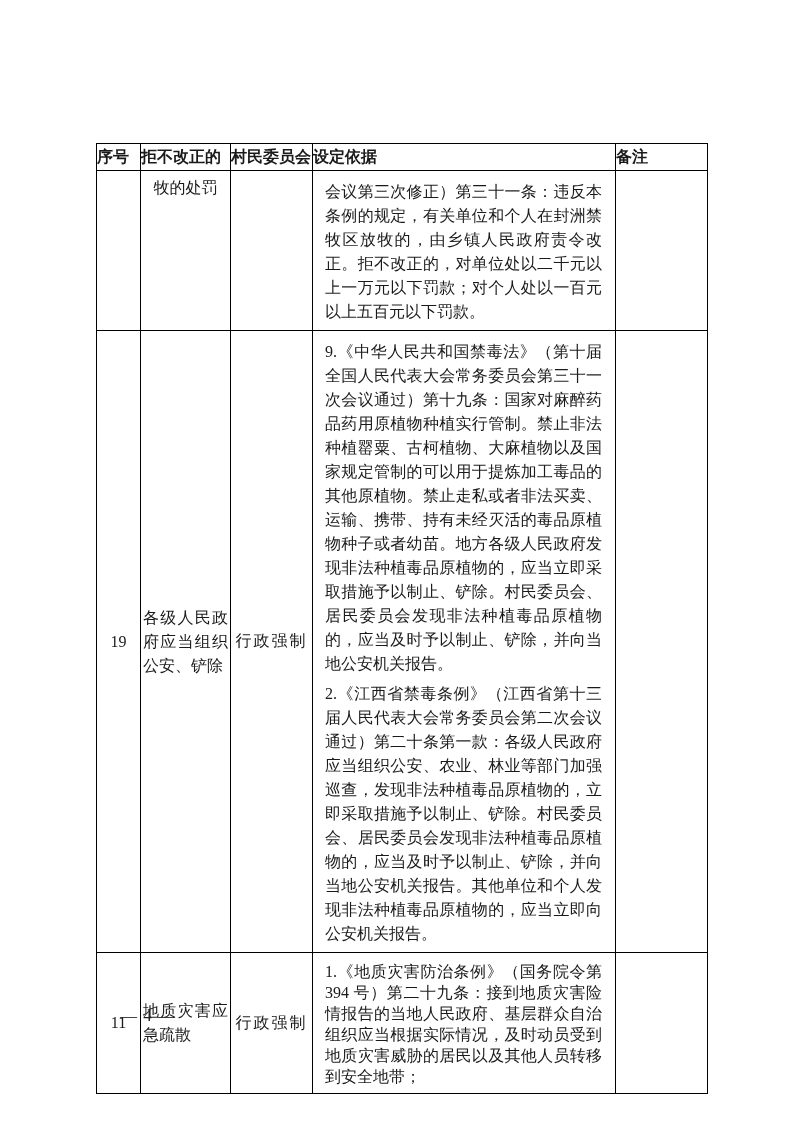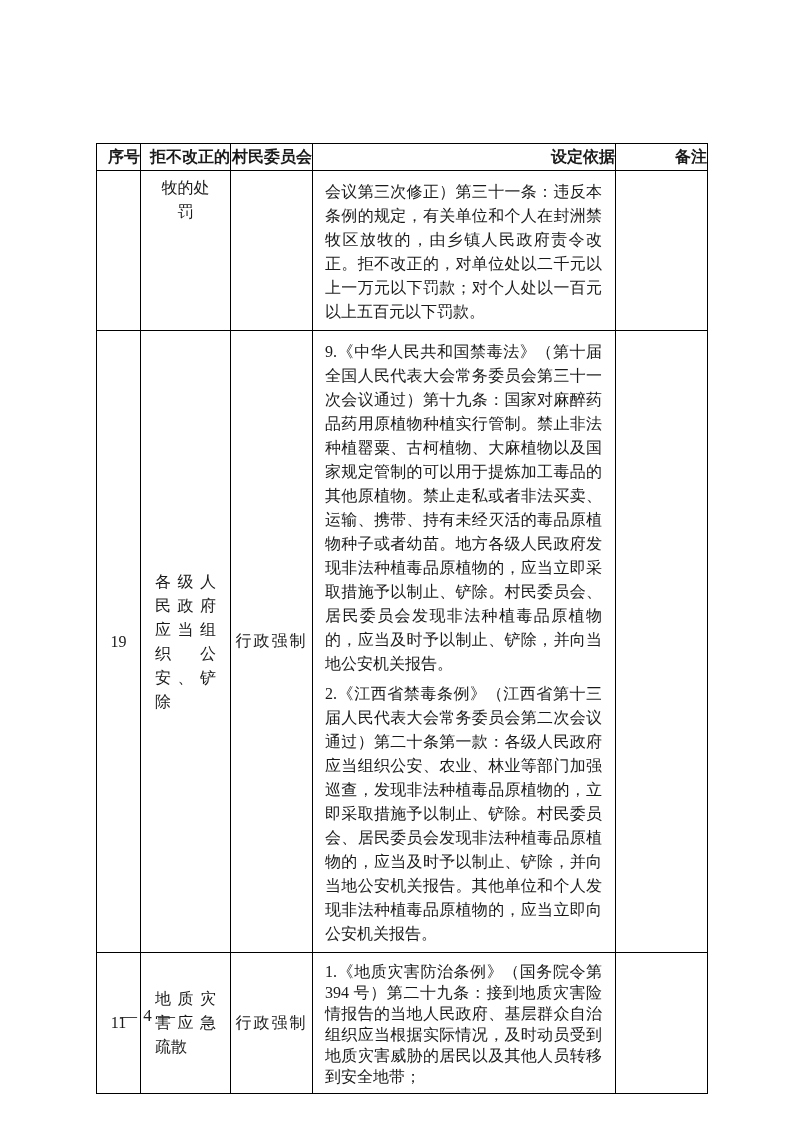--- a/index.html
+++ b/index.html
@@ -27,36 +27,36 @@
   table.items col.c-basis{ width: 303px; }
   table.items col.c-note { width: 92px; }
   table.items th, table.items td {
     border: 1.5px solid #000000;
     font-size: 16px;
     vertical-align: middle;
     overflow: hidden;
   }
   table.items th {
     font-weight: bold;
-    text-align: right;
+    text-align: left;
     height: 27px;
     line-height: 20px;
     padding: 2px 0;
   }
   tr.row-a  { height: 141px; }
   tr.row-10 { height: 549px; }
   tr.row-11 { height: 104px; }
   td.seq-cell {
     text-align: center;
     font-family: "Liberation Serif", serif;
   }
   td.name-cell {
     text-align: justify;
     text-justify: inter-character;
-    padding: 3px 14px;
+    padding: 3px 2px;
     line-height: 24px;
     word-break: break-all;
   }
   td.name-cell.v-top { vertical-align: top; padding-top: 5px; text-align: center; }
   td.type-cell {
     text-align: center;
     letter-spacing: 2px;
   }
   td.basis-cell {
     vertical-align: top;

